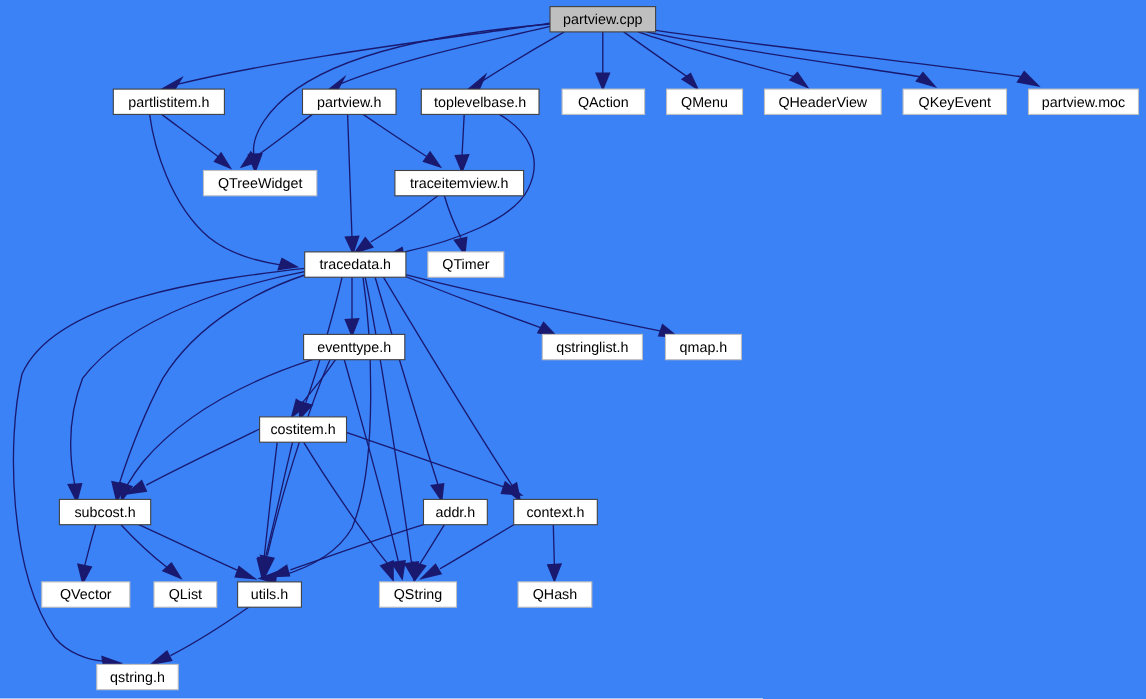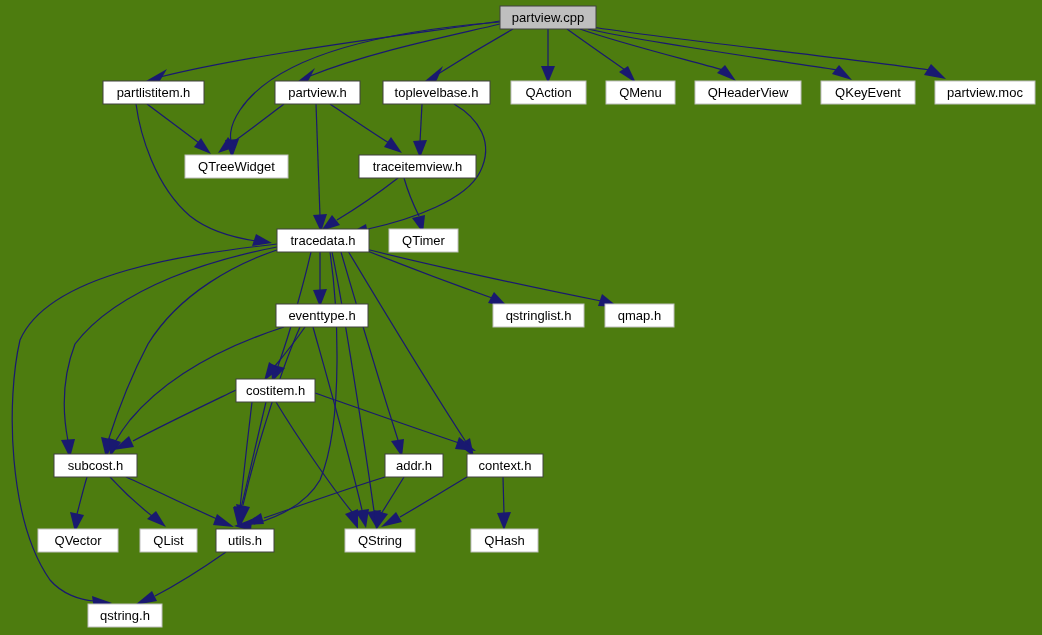--- a/index.html
+++ b/index.html
@@ -4,21 +4,21 @@
 <style>
   html, body {
     margin: 0;
     padding: 0;
     background: #ffffff;
   }
   #graph-root {
     position: relative;
     width: 1042px;
     height: 635px;
-    background: #4d7c0f;
+    background: #3b82f6;
     font-family: "Liberation Sans", sans-serif;
     overflow: hidden;
   }
   svg#graph-svg {
     position: absolute;
     left: 0;
     top: 0;
     width: 1042px;
     height: 635px;
     display: block;

